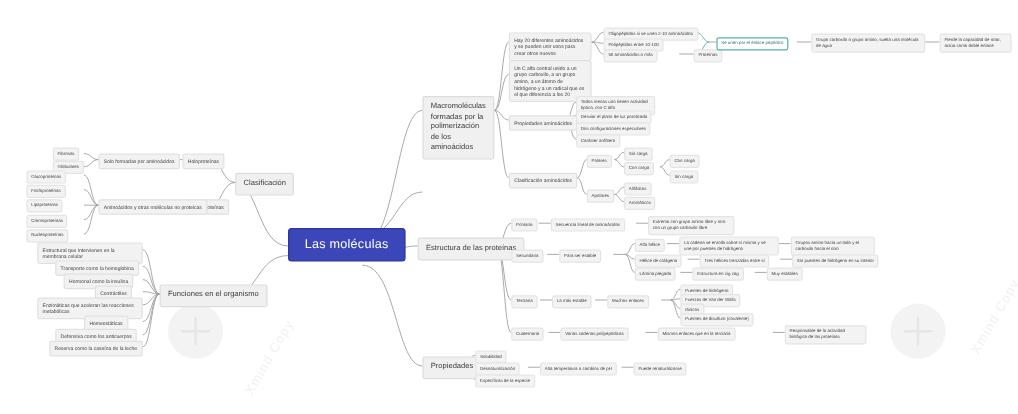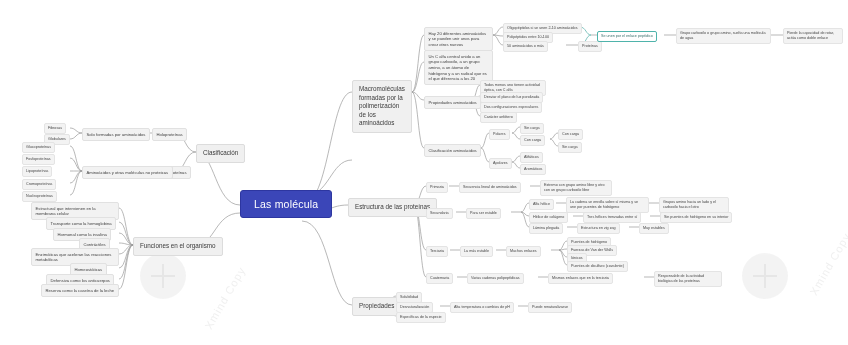--- a/index.html
+++ b/index.html
@@ -152,21 +152,21 @@
     <line x1="538" y1="277" x2="548" y2="277"></line>
     <line x1="644" y1="277" x2="654" y2="277"></line>
 
     <path d="M386,305 C391,305 391,296 396,296"></path>
     <path d="M386,305 C391,305 391,306 396,306"></path>
     <path d="M386,305 C391,305 391,316 396,316"></path>
     <line x1="440" y1="306" x2="450" y2="306"></line>
     <line x1="518" y1="306" x2="528" y2="306"></line>
   </svg>
 
-  <div class="node root" style="left:240px;top:190px;">Las molécula</div>
+  <div class="node root" style="left:240px;top:190px;">Las moléculas</div>
 
   <div class="node l1" style="left:196px;top:144px;">Clasificación</div>
 
   <div class="node l2" style="left:152px;top:128px;">Holoproteínas</div>
   <div class="node l2" style="left:82px;top:128px;">Solo formadas por aminoácidos</div>
   <div class="node l3" style="left:44px;top:123px;">Fibrosas</div>
   <div class="node l3" style="left:44px;top:134px;">Globulares</div>
 
   <div class="node l2" style="left:152px;top:166px;">Heteroproteínas</div>
   <div class="node l2" style="left:82px;top:166px;">Aminoácidos y otras moléculas no proteicas</div>

